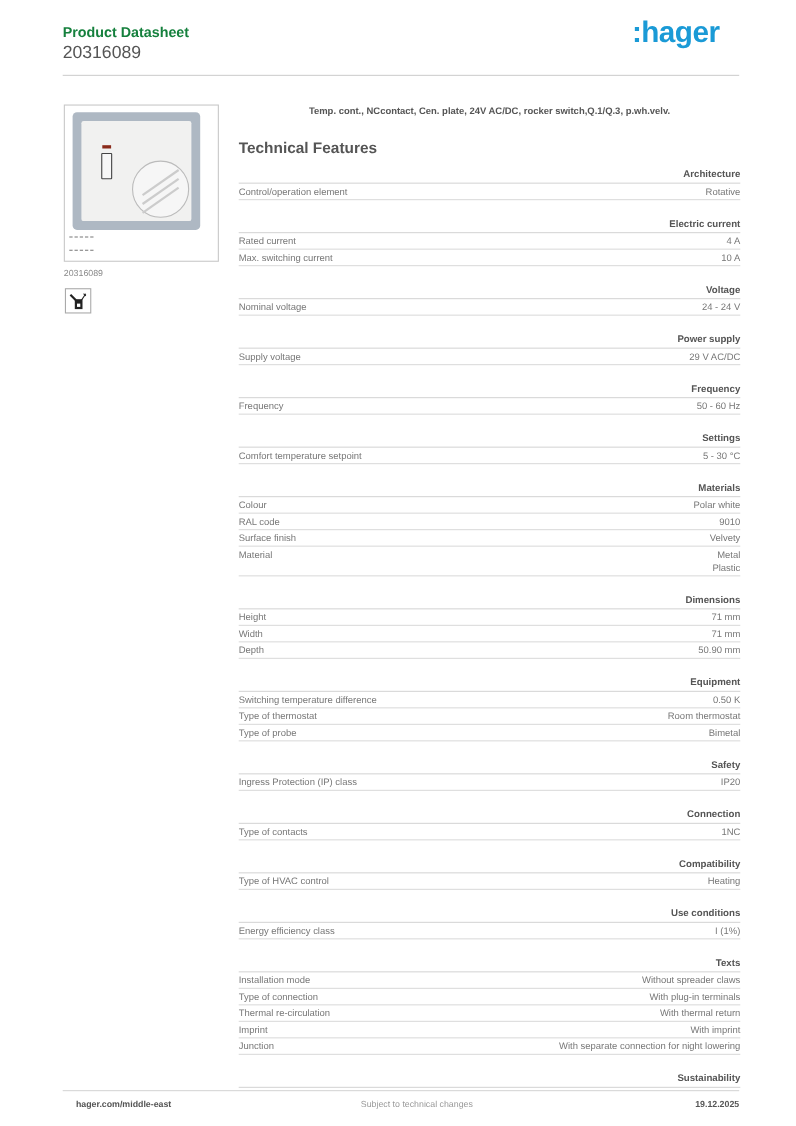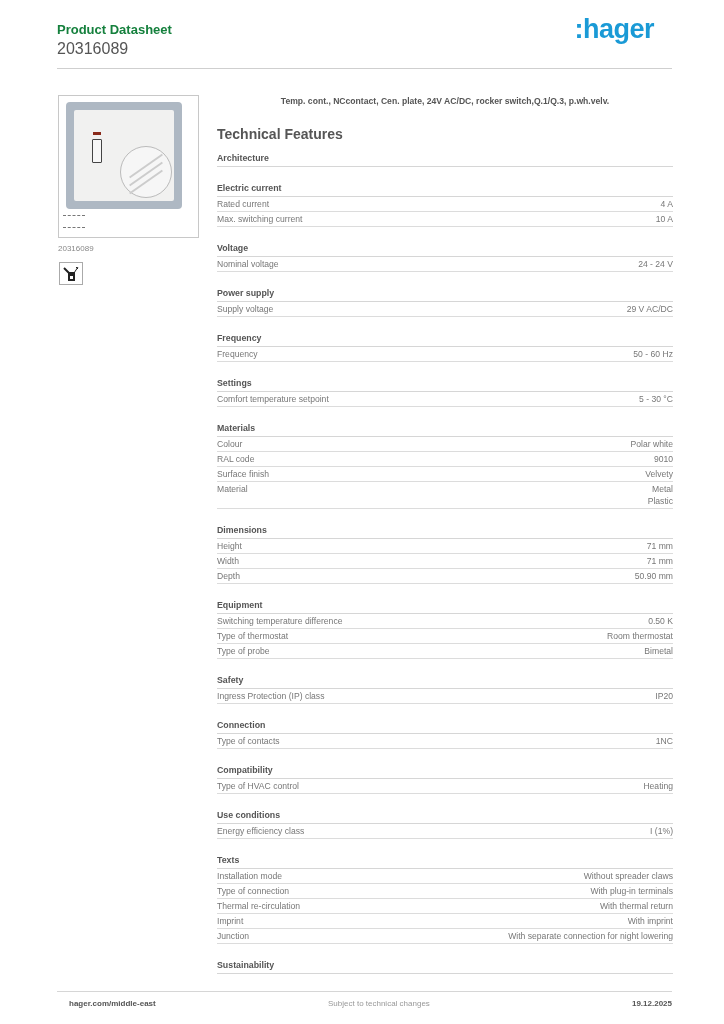--- a/index.html
+++ b/index.html
@@ -22,21 +22,21 @@
   .screw { position: absolute; left: 4px; width: 22px; height: 3px; border-top: 1px dashed #777; }
 
   .sku-caption { position: absolute; left: 58px; top: 244px; font-size: 8px; color: #888; }
   .recycle-icon { position: absolute; left: 59px; top: 262px; width: 24px; height: 23px; border: 1px solid #aaa; display: flex; align-items: center; justify-content: center; }
 
   .main { position: absolute; left: 217px; top: 96px; width: 456px; }
   .desc { font-size: 8.6px; font-weight: bold; color: #555; line-height: 10px; height: 10px; text-align: center; }
   .tf-title { margin-top: 23px; font-size: 14px; font-weight: bold; color: #555; line-height: 10px; }
   .section { margin-top: 16px; }
   .section:first-of-type { margin-top: 14px; }
-  .sec-title { font-size: 8.8px; font-weight: bold; color: #555; line-height: 11px; padding-bottom: 2px; border-bottom: 1.5px solid #d6d6d6; }
+  .sec-title { font-size: 8.8px; font-weight: bold; color: #555; line-height: 11px; padding-bottom: 2px; border-bottom: 1.5px solid #d6d6d6; text-align: right; }
   .row { display: flex; justify-content: space-between; font-size: 8.6px; color: #777; line-height: 12px; padding-top: 1px; padding-bottom: 1px; border-bottom: 1.5px solid #dcdcdc; }
   .row .val { text-align: right; white-space: pre-line; }
 
   .footer-rule { position: absolute; left: 57px; right: 52px; top: 991px; border-top: 1px solid #d6d6d6; }
   .footer { position: absolute; left: 69px; right: 52px; top: 999px; display: flex; justify-content: space-between; font-size: 8px; color: #666; }
   .footer .left, .footer .right { font-weight: bold; color: #555; }
   .footer .mid { color: #999; position: absolute; left: 259px; }
 </style>
 </head>
 <body>
@@ -73,20 +73,24 @@
     <path d="M14 2 L16 4" stroke="#222" stroke-width="1"></path>
   </svg>
 </div>
 
 <div class="main">
   <div class="desc">Temp. cont., NCcontact, Cen. plate, 24V AC/DC, rocker switch,Q.1/Q.3, p.wh.velv.</div>
   <div class="tf-title">Technical Features</div>
   <div id="sections">
       <div class="section">
         <div class="sec-title">Architecture</div>
+        <div class="row">
+          <span class="lbl">Control/operation element</span>
+          <span class="val">Rotative</span>
+        </div>
       </div>
       <div class="section">
         <div class="sec-title">Electric current</div>
         <div class="row">
           <span class="lbl">Rated current</span>
           <span class="val">4 A</span>
         </div>
         <div class="row">
           <span class="lbl">Max. switching current</span>
           <span class="val">10 A</span>

